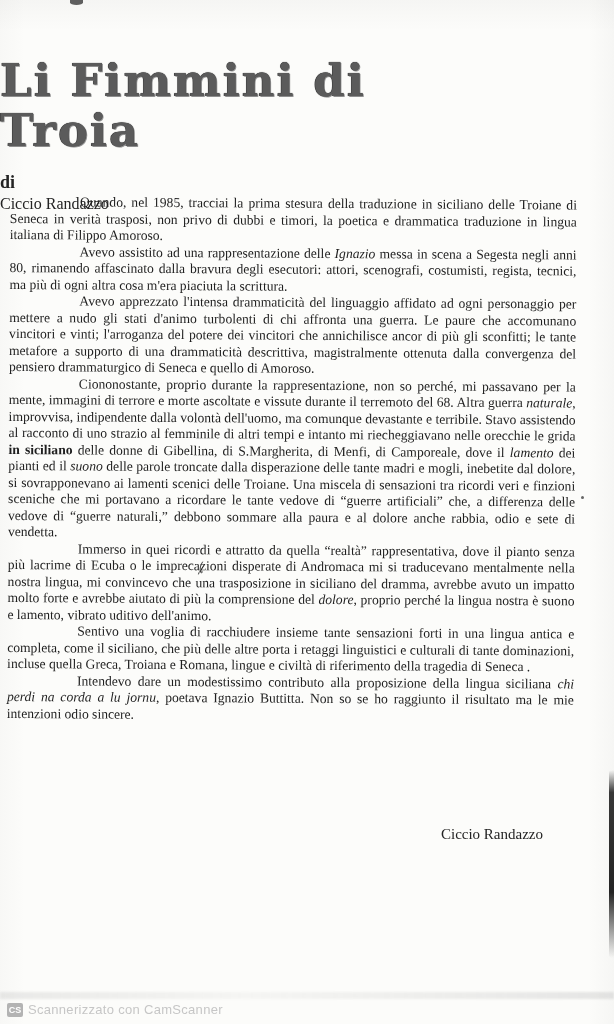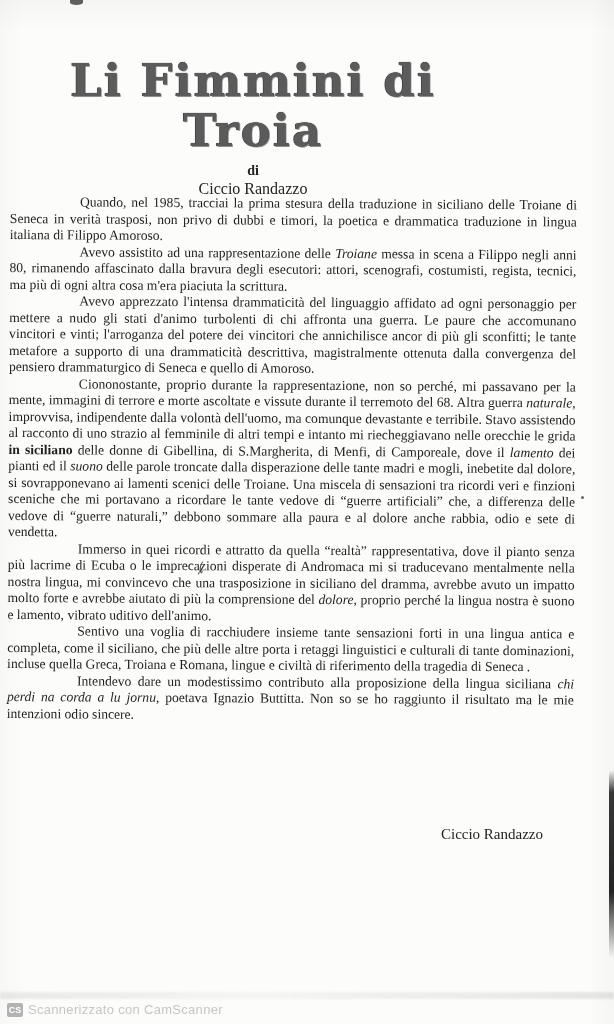--- a/index.html
+++ b/index.html
@@ -10,29 +10,29 @@
     position:relative; overflow:hidden;
   }
   .page {
     position:absolute; inset:0;
     background:
       linear-gradient(180deg, rgba(120,120,120,0.05) 0%, rgba(255,255,255,0) 3%),
       linear-gradient(90deg, rgba(140,140,140,0.04) 0%, rgba(255,255,255,0) 4%, rgba(255,255,255,0) 96%, rgba(150,150,150,0.06) 100%),
       #fcfcfa;
   }
   
-  .header { position:absolute; top:56px; left:0; width:506px; text-align:center; }
+  .header { position:absolute; top:56px; left:0; width:506px; }
   .doc-title {
     font-family:"DejaVu Serif", serif;
     font-size:45px; font-weight:700; letter-spacing:2px;
     color:#5b5b5b;
     text-shadow: 0 0 1px #2e2e2e, 1px 1px 0 #9a9a9a, -0.5px -0.5px 0 #3a3a3a;
     line-height:1.1;
   }
-  .doc-byline { font-size:14px; font-weight:700; color:#232323; margin-top:8px; line-height:1.1; }
+  .doc-byline { font-size:18px; font-weight:700; color:#232323; margin-top:18px; line-height:1.1; }
   .doc-author { font-size:16px; color:#232323; margin-top:1px; line-height:1.2; }
   
   .doc-body {
     position:absolute; top:194px; left:10px; width:567px;
     transform:rotate(0.35deg); transform-origin:top left;
     color:#1f1f1f;
     font-size:13.6px; line-height:16.5px;
     text-align:justify;
   }
   .doc-body p { margin:0; text-indent:70px; }
@@ -72,21 +72,21 @@
 <div class="page">
 
   <div class="header">
     <div class="doc-title">Li Fimmini di Troia</div>
     <div class="doc-byline">di</div>
     <div class="doc-author">Ciccio Randazzo</div>
   </div>
 
   <div class="doc-body">
     <p><span>Quando, nel 1985, tracciai la prima stesura della traduzione in siciliano delle Troiane di Seneca in verità trasposi, non privo di dubbi e timori, la poetica e drammatica traduzione  in lingua italiana di Filippo Amoroso.</span></p>
-    <p><span>Avevo assistito ad una rappresentazione delle </span><span style="font-style: italic;">Troiane</span><span> messa in scena a Filippo negli anni 80, rimanendo affascinato dalla bravura degli esecutori: attori, scenografi, costumisti, regista, tecnici, ma più di ogni altra cosa m'era piaciuta la scrittura.</span></p>
+    <p><span>Avevo assistito ad una rappresentazione delle </span><span style="font-style: italic;">Ignazio</span><span> messa in scena a Segesta negli anni 80, rimanendo affascinato dalla bravura degli esecutori: attori, scenografi, costumisti, regista, tecnici, ma più di ogni altra cosa m'era piaciuta la scrittura.</span></p>
     <p><span>Avevo apprezzato l'intensa drammaticità del linguaggio affidato ad ogni personaggio per mettere a nudo gli stati d'animo turbolenti di chi affronta una guerra. Le paure che accomunano vincitori e vinti; l'arroganza del potere dei  vincitori che annichilisce ancor di più gli sconfitti; le tante metafore a supporto di una drammaticità descrittiva, magistralmente ottenuta dalla convergenza del pensiero drammaturgico di Seneca e quello di Amoroso.</span></p>
     <p><span>Ciononostante, proprio durante la rappresentazione, non so perché, mi passavano per la mente, immagini di terrore e morte ascoltate e vissute durante il terremoto del 68. Altra guerra </span><span style="font-style: italic;">naturale</span><span>, improvvisa, indipendente dalla volontà  dell'uomo, ma  comunque devastante e terribile. Stavo assistendo al racconto di uno strazio al femminile di altri tempi e intanto mi riecheggiavano nelle orecchie le grida </span><span style="font-weight: bold;">in siciliano</span><span> delle donne di Gibellina, di S.Margherita, di Menfi, di Camporeale, dove il </span><span style="font-style: italic;">lamento</span><span> dei pianti ed il </span><span style="font-style: italic;">suono</span><span>  delle parole troncate  dalla disperazione delle tante madri e mogli, inebetite dal dolore, si sovrapponevano ai lamenti scenici delle Troiane. Una miscela di sensazioni tra ricordi veri e finzioni sceniche che mi portavano a ricordare le tante vedove di “guerre artificiali” che, a differenza delle vedove di “guerre naturali,” debbono sommare alla paura e al dolore anche  rabbia, odio e sete di vendetta.</span></p>
     <p><span>Immerso in quei ricordi e attratto da quella “realtà” rappresentativa, dove il pianto senza più lacrime di Ecuba o le imprecazioni disperate di Andromaca mi si traducevano mentalmente nella nostra lingua, mi convincevo che una trasposizione in siciliano del dramma, avrebbe avuto un impatto molto forte e avrebbe aiutato di più la comprensione del </span><span style="font-style: italic;">dolore</span><span>,  proprio perché la lingua nostra  è suono e lamento, vibrato uditivo dell'animo.</span></p>
     <p><span>Sentivo una voglia di racchiudere insieme tante sensazioni forti in una lingua antica e completa, come il siciliano, che più delle altre porta i retaggi linguistici e culturali di tante dominazioni, incluse quella Greca, Troiana e Romana, lingue e civiltà di riferimento della tragedia di Seneca .</span></p>
     <p><span>Intendevo dare un modestissimo contributo alla proposizione della lingua siciliana </span><span style="font-style: italic;">chi perdi na corda a lu jornu</span><span>, poetava Ignazio Buttitta. Non so se ho raggiunto il risultato ma le mie intenzioni odio sincere.</span></p>
   </div>
 
   <div class="signature">Ciccio Randazzo</div>
 
   <div class="artifact speck-top"></div>

